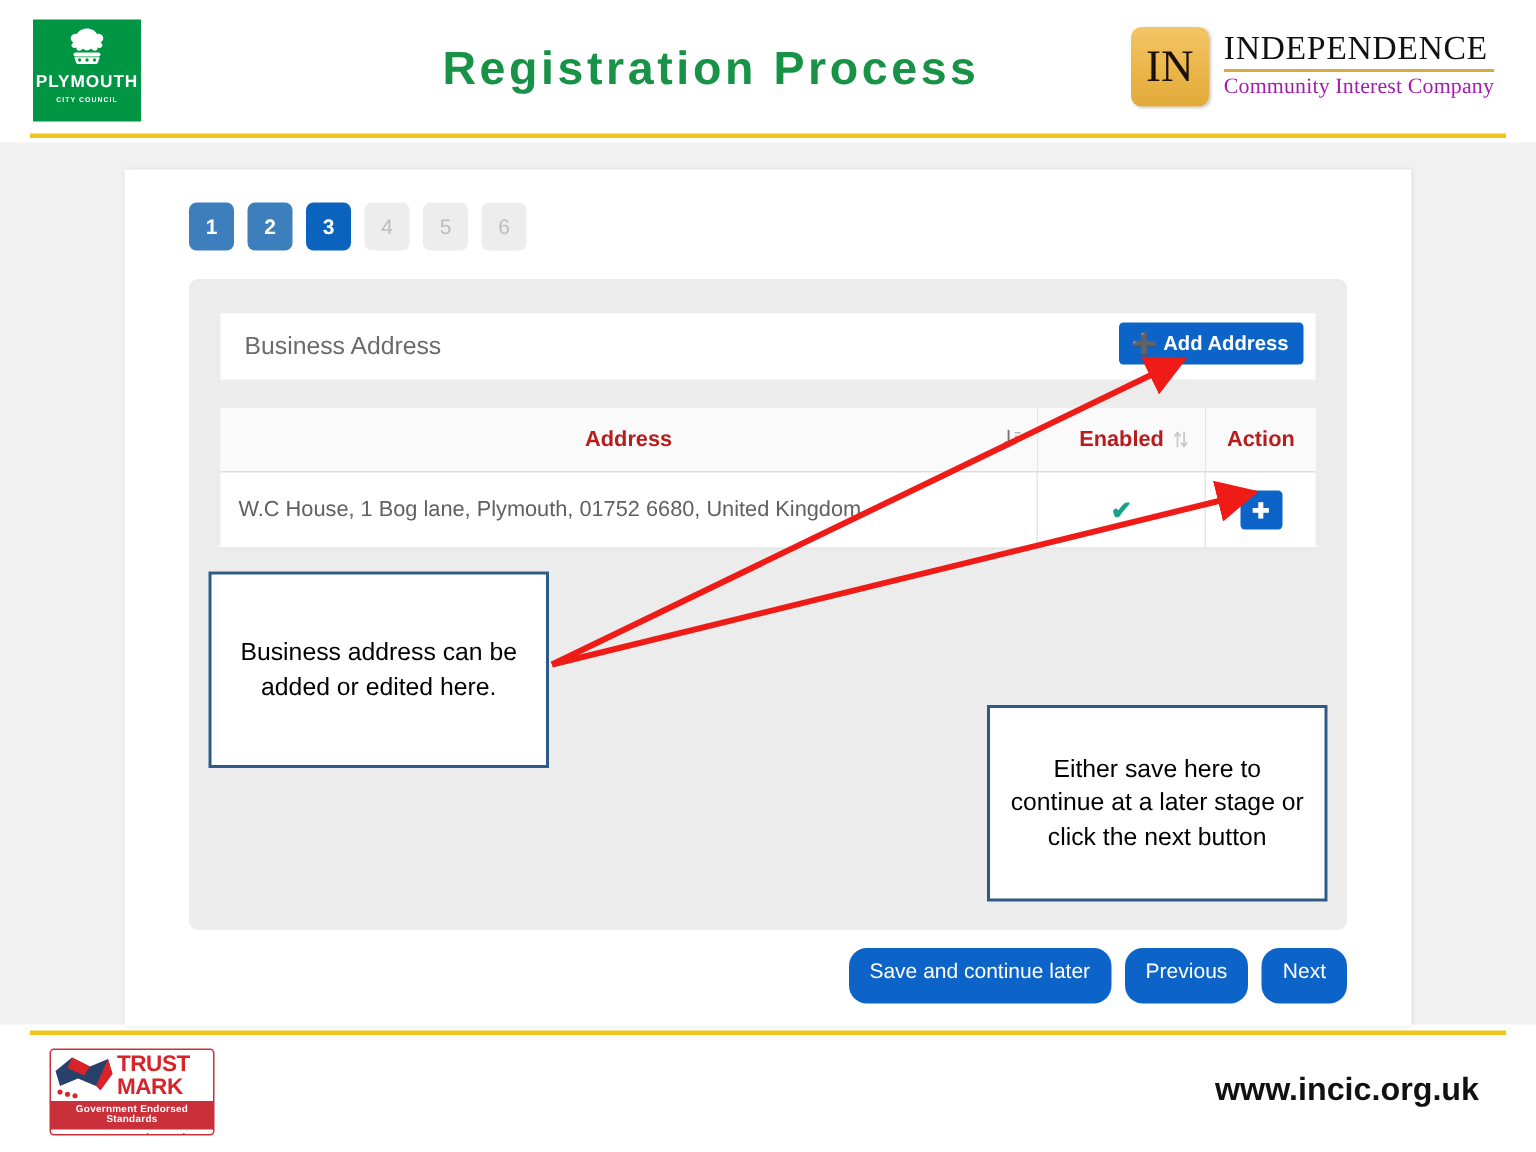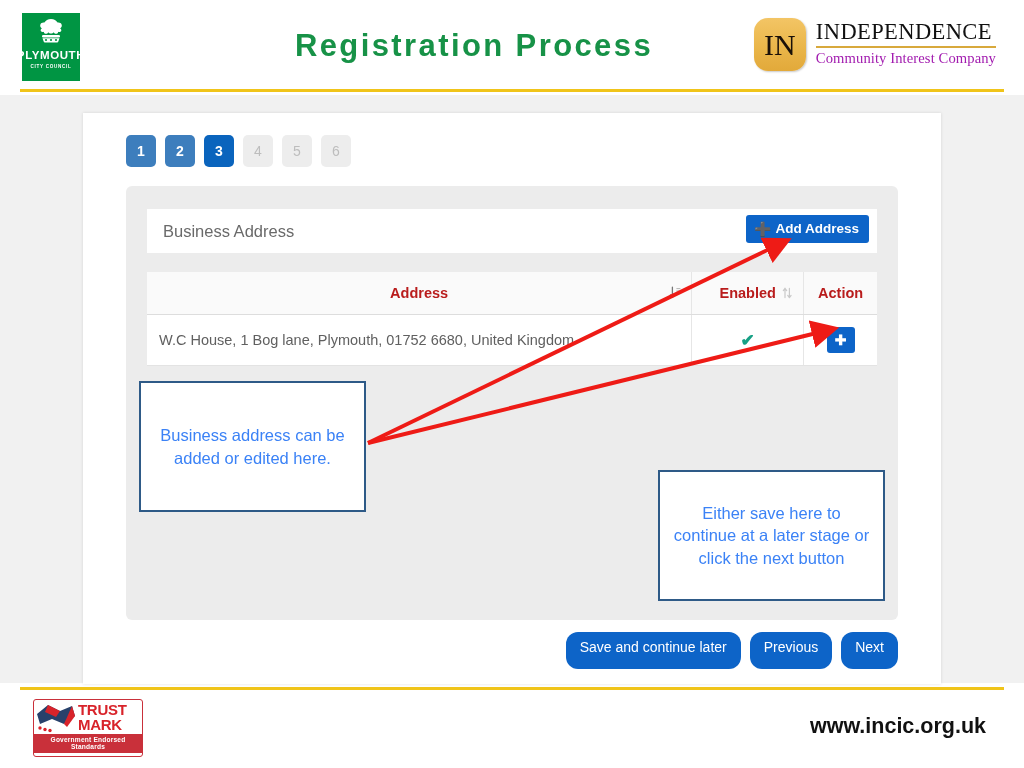--- a/index.html
+++ b/index.html
@@ -9,21 +9,21 @@
     font-family: "Liberation Sans", sans-serif;
     overflow: hidden;
   }
   .slide { position: relative; width: 1024px; height: 768px; background: #fff; }
 
   
   .header { position: relative; height: 95px; }
 
   .plymouth-logo {
     position: absolute; left: 22px; top: 13px;
-    width: 58px; height: 68px;
+    width: 72px; height: 68px;
     background: #009543;
     display: flex; flex-direction: column;
     align-items: center; justify-content: flex-start;
     padding-top: 5px;
   }
   .pl-crest { width: 34px; height: 30px; position: relative; }
   .pl-crest svg { display: block; }
   .pl-name {
     color: #fff; font-size: 11.5px; font-weight: bold;
     letter-spacing: .6px; line-height: 1; margin-top: 2px;
@@ -38,21 +38,21 @@
     text-align: center;
     color: #179247;
     font-size: 31px; font-weight: bold;
     letter-spacing: 2.4px;
     
     padding-right: 76px;
   }
 
   .inlogo { position: absolute; right: 28px; top: 18px; display: flex; align-items: flex-start; }
   .inlogo-badge {
-    width: 52px; height: 53px; border-radius: 14px;
+    width: 52px; height: 53px; border-radius: 7px;
     background: linear-gradient(180deg,#f3c565 0%,#eab64a 55%,#e2a93a 100%);
     display: flex; align-items: center; justify-content: center;
     box-shadow: 1px 1px 2px rgba(0,0,0,.22);
     margin-right: 10px;
   }
   .inlogo-badge span {
     font-family: "Liberation Serif", serif;
     font-size: 30px; color: #1a1008; letter-spacing: 0px; line-height: 1;
   }
   .inlogo-text { padding-top: 2px; }
@@ -152,21 +152,21 @@
     width: 28px; height: 26px; border-radius: 3px;
     background: #0d64c8; color: #fff; border: none;
     font-size: 14px; font-weight: bold; cursor: pointer; line-height: 1;
   }
 
   
   .callout {
     position: absolute; background: #fff;
     border: 2.5px solid #2e5a87;
     display: flex; align-items: center; justify-content: center;
-    text-align: center; color: #3b82f6;
+    text-align: center; color: #000000;
     font-size: 16.5px; line-height: 1.35;
     padding: 6px 10px;
   }
   #callout-1 { left: 139px; top: 381px; width: 227px; height: 131px; }
   #callout-2 { left: 658px; top: 470px; width: 227px; height: 131px; }
 
   
   .arrows { position: absolute; left: 0; top: 0; width: 1024px; height: 768px; pointer-events: none; }
 
   

